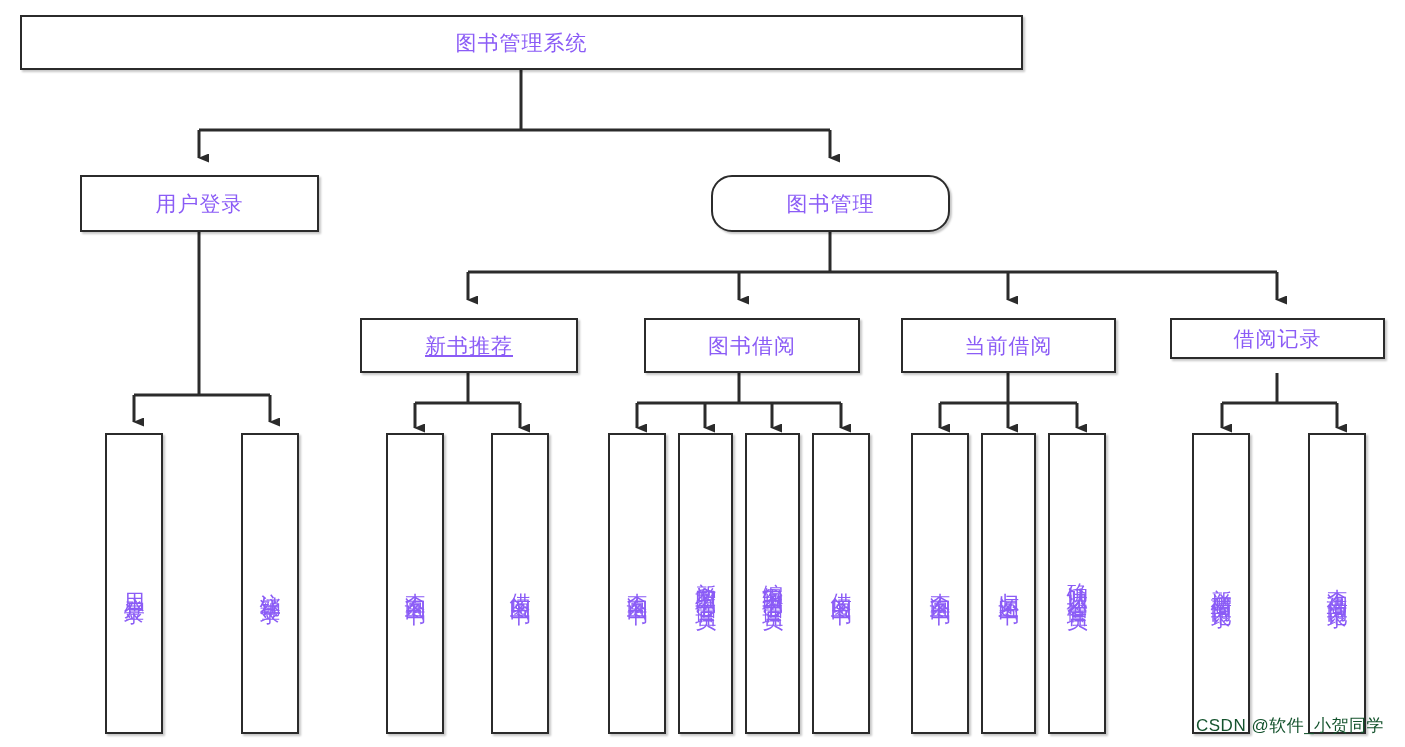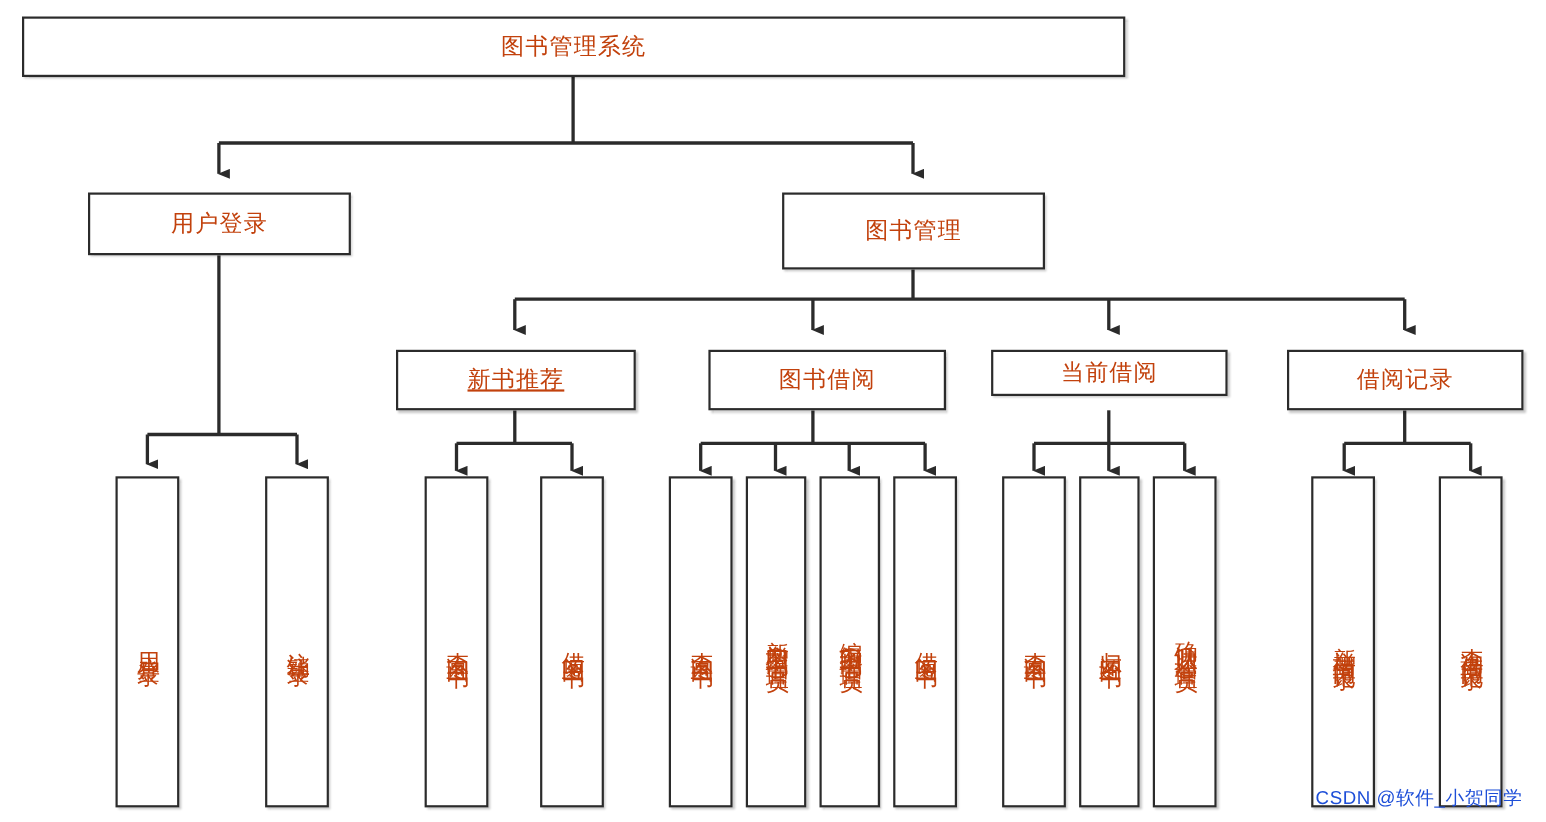--- a/index.html
+++ b/index.html
@@ -26,21 +26,21 @@
   }
   .node {
     position: absolute;
     box-sizing: border-box;
     background: #ffffff;
     border: 2.5px solid #2b2b2b;
     box-shadow: 2px 2px 2px rgba(0,0,0,0.22);
     display: flex;
     align-items: center;
     justify-content: center;
-    color: #c2410c;
+    color: #8b5cf6;
     z-index: 3;
   }
   .node.horiz {
     font-size: 21px;
     letter-spacing: 1px;
     line-height: 1.2;
     text-align: center;
   }
   .node.vert {
     writing-mode: vertical-rl;
@@ -55,21 +55,21 @@
   .node.vert > span {
     writing-mode: vertical-rl;
     text-orientation: upright;
     display: block;
   }
   .watermark {
     position: absolute;
     left: 1196px;
     top: 714px;
     font-size: 17px;
-    color: #1d4ed8;
+    color: #14532d;
     letter-spacing: 0.5px;
     white-space: nowrap;
     z-index: 5;
   }
 </style>
 </head>
 <body>
 
 <div id="canvas">
 
@@ -125,34 +125,34 @@
     </g>
   </svg>
 
   <div class="node horiz" style="left:20px; top:15px; width:1003px; height:55px;">
     <span>图书管理系统</span>
   </div>
 
   <div class="node horiz" style="left:80px; top:175px; width:239px; height:57px;">
     <span>用户登录</span>
   </div>
-  <div class="node horiz" style="left:711px; top:175px; width:239px; height:70px;">
+  <div class="node horiz" style="left:711px; top:175px; width:239px; height:57px;border-radius:21px;">
     <span>图书管理</span>
   </div>
 
   <div class="node horiz" style="left:360px; top:318px; width:218px; height:55px;text-decoration:underline;">
     <span>新书推荐</span>
   </div>
   <div class="node horiz" style="left:644px; top:318px; width:216px; height:55px;">
     <span>图书借阅</span>
   </div>
-  <div class="node horiz" style="left:901px; top:318px; width:215px; height:42px;">
+  <div class="node horiz" style="left:901px; top:318px; width:215px; height:55px;">
     <span>当前借阅</span>
   </div>
-  <div class="node horiz" style="left:1170px; top:318px; width:215px; height:55px;">
+  <div class="node horiz" style="left:1170px; top:318px; width:215px; height:41px;">
     <span>借阅记录</span>
   </div>
 
   <div class="node vert" style="left:105px; top:433px; width:58px; height:301px;">
     <span>用户登录</span>
   </div>
   <div class="node vert" style="left:241px; top:433px; width:58px; height:301px;">
     <span>注销登录</span>
   </div>
 

